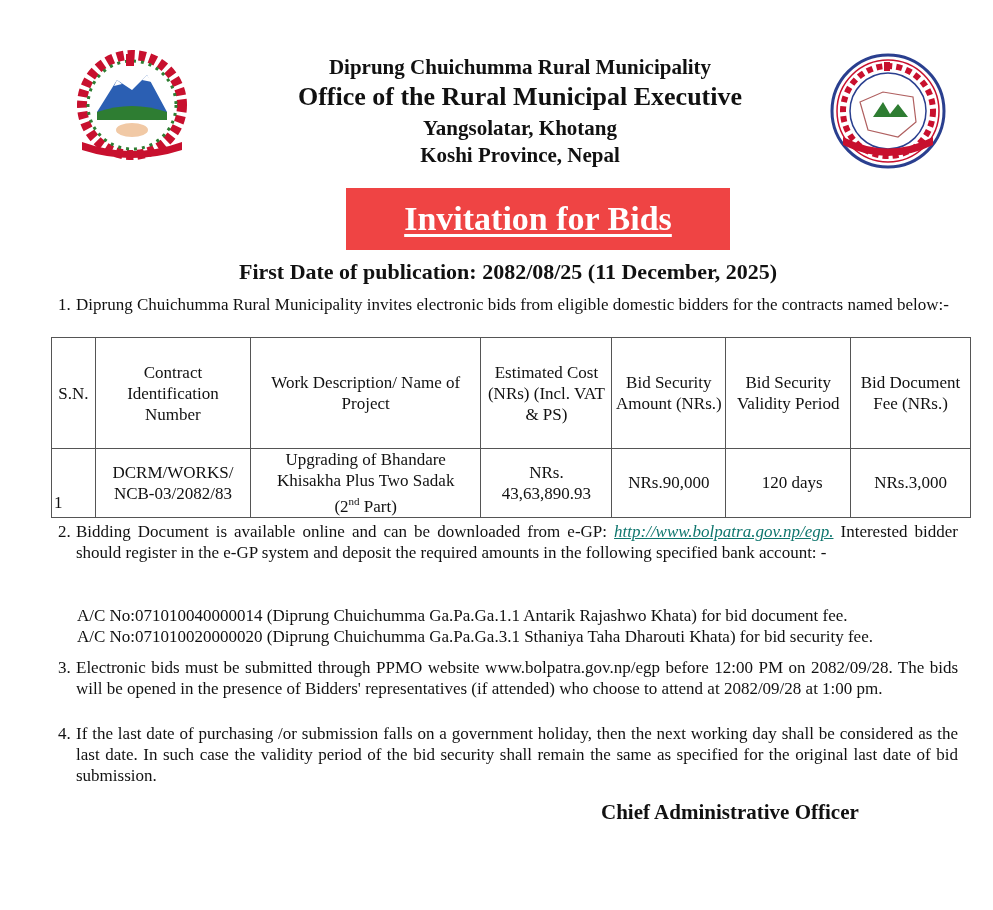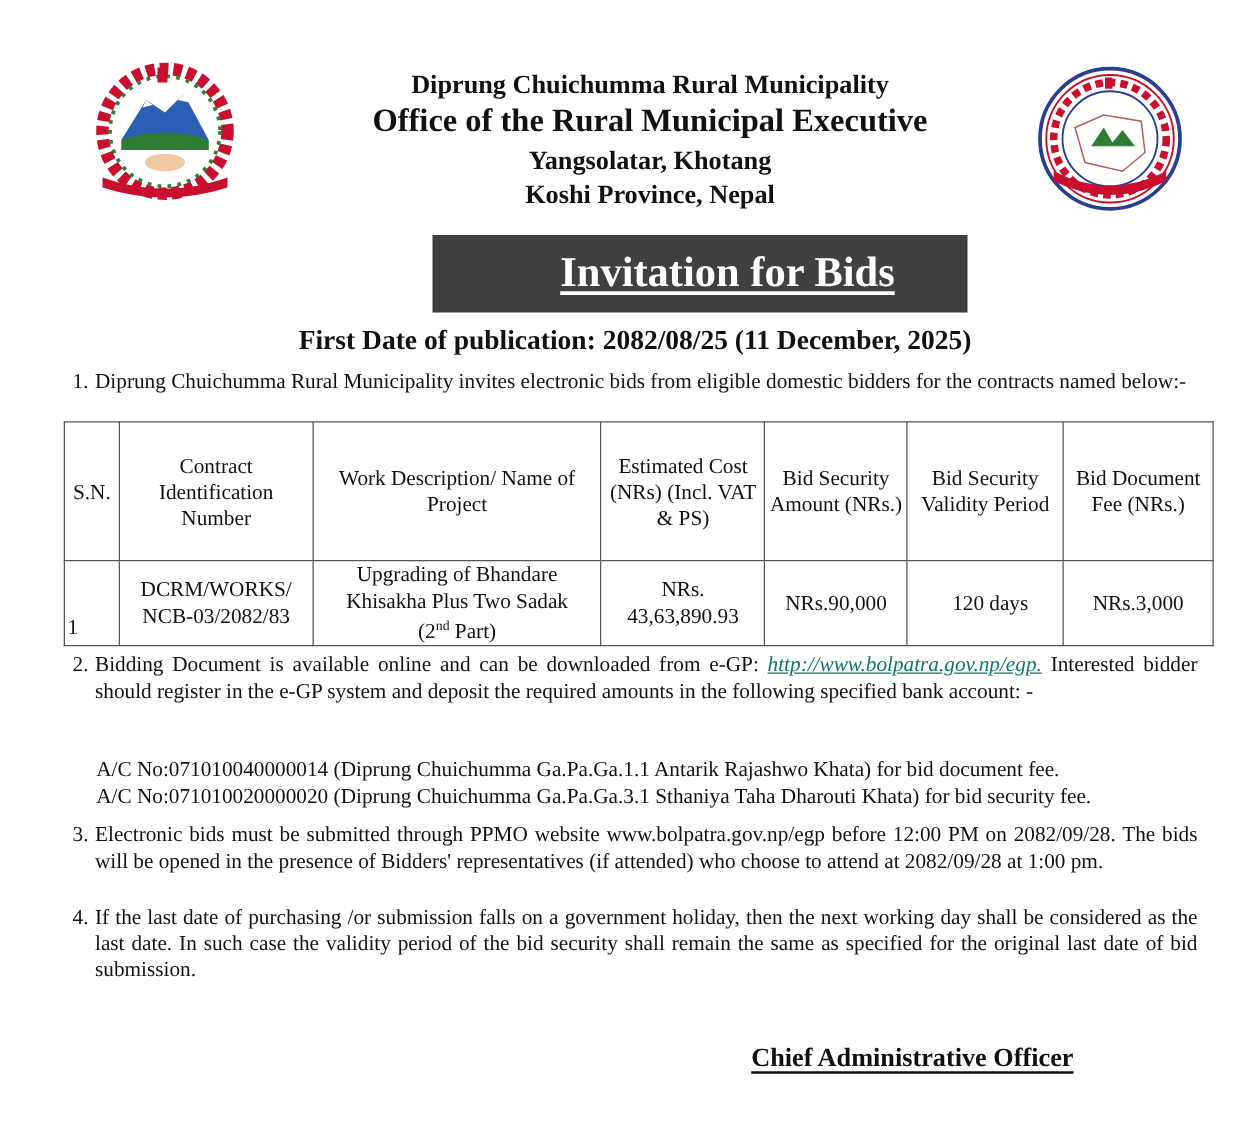--- a/index.html
+++ b/index.html
@@ -5,38 +5,38 @@
   html, body { margin:0; padding:0; background:#ffffff; }
   body { width:993px; height:910px; position:relative; overflow:hidden; font-family:"Liberation Serif", serif; color:#111; }
   .logo { position:absolute; }
   #logo-left { left:62px; top:50px; width:140px; height:110px; }
   #logo-right { left:828px; top:52px; width:120px; height:118px; }
   .hdr { position:absolute; left:0; width:1040px; text-align:center; font-weight:bold; font-family:"Liberation Serif", serif; }
   #h1 { top:55px; font-size:21px; }
   #h2 { top:82px; font-size:26px; }
   #h3 { top:116px; font-size:21px; }
   #h4 { top:143px; font-size:21px; }
-  #title-box { position:absolute; left:346px; top:188px; width:384px; height:62px; background:#404040; color:#fff; text-align:center; line-height:62px; font-size:34px; font-weight:bold;padding-left:44px; }
+  #title-box { position:absolute; left:346px; top:188px; width:384px; height:62px; background:#ef4444; color:#fff; text-align:center; line-height:62px; font-size:34px; font-weight:bold; }
   #title-box span { text-decoration:underline; text-decoration-thickness:3px; text-underline-offset:4px; }
   #pubdate { position:absolute; left:0; width:1016px; top:259px; text-align:center; font-size:22px; font-weight:bold; }
   .para { position:absolute; left:58px; width:900px; font-size:17px; line-height:21px; }
   .para .num { position:absolute; left:0; top:0; }
   .para .txt { margin-left:18px; text-align:justify; }
   #p1 { top:294px; }
   table#bids { position:absolute; left:51px; top:337px; width:920px; border-collapse:collapse; font-size:17px; line-height:21px; }
   #bids th, #bids td { border:1px solid #555; font-weight:normal; text-align:center; vertical-align:middle; padding:0 2px; }
   #bids th { height:110px; }
   #bids td { height:60px; }
   #bids sup { font-size:11px; }
   #p2 { top:521px; }
   .bankline { position:absolute; font-size:17px; line-height:21px; }
   #p3 { top:657px; }
   #p4 { top:723px; }
   a.link { color:#0f766e; font-style:italic; text-decoration:underline; }
-  #signature { position:absolute; left:601px; top:834px; font-size:21px; font-weight:bold; text-decoration:underline; text-decoration-thickness:2px; text-underline-offset:4px; }
+  #signature { position:absolute; left:601px; top:800px; font-size:21px; font-weight:bold; text-decoration-thickness:2px; text-underline-offset:4px; }
 </style>
 </head>
 <body>
 
 <div class="logo" id="logo-left">
   <svg width="140" height="110" viewBox="0 0 140 110">
     <circle cx="70" cy="55" r="50" fill="none" stroke="#c8102e" stroke-width="10" stroke-dasharray="7 4"></circle>
     <circle cx="70" cy="55" r="44" fill="none" stroke="#2e7d32" stroke-width="3" stroke-dasharray="3 5"></circle>
     <polygon points="35,62 55,30 70,40 85,25 105,62" fill="#2b5fb3"></polygon>
     <polygon points="52,36 55,30 60,34" fill="#fff"></polygon>

